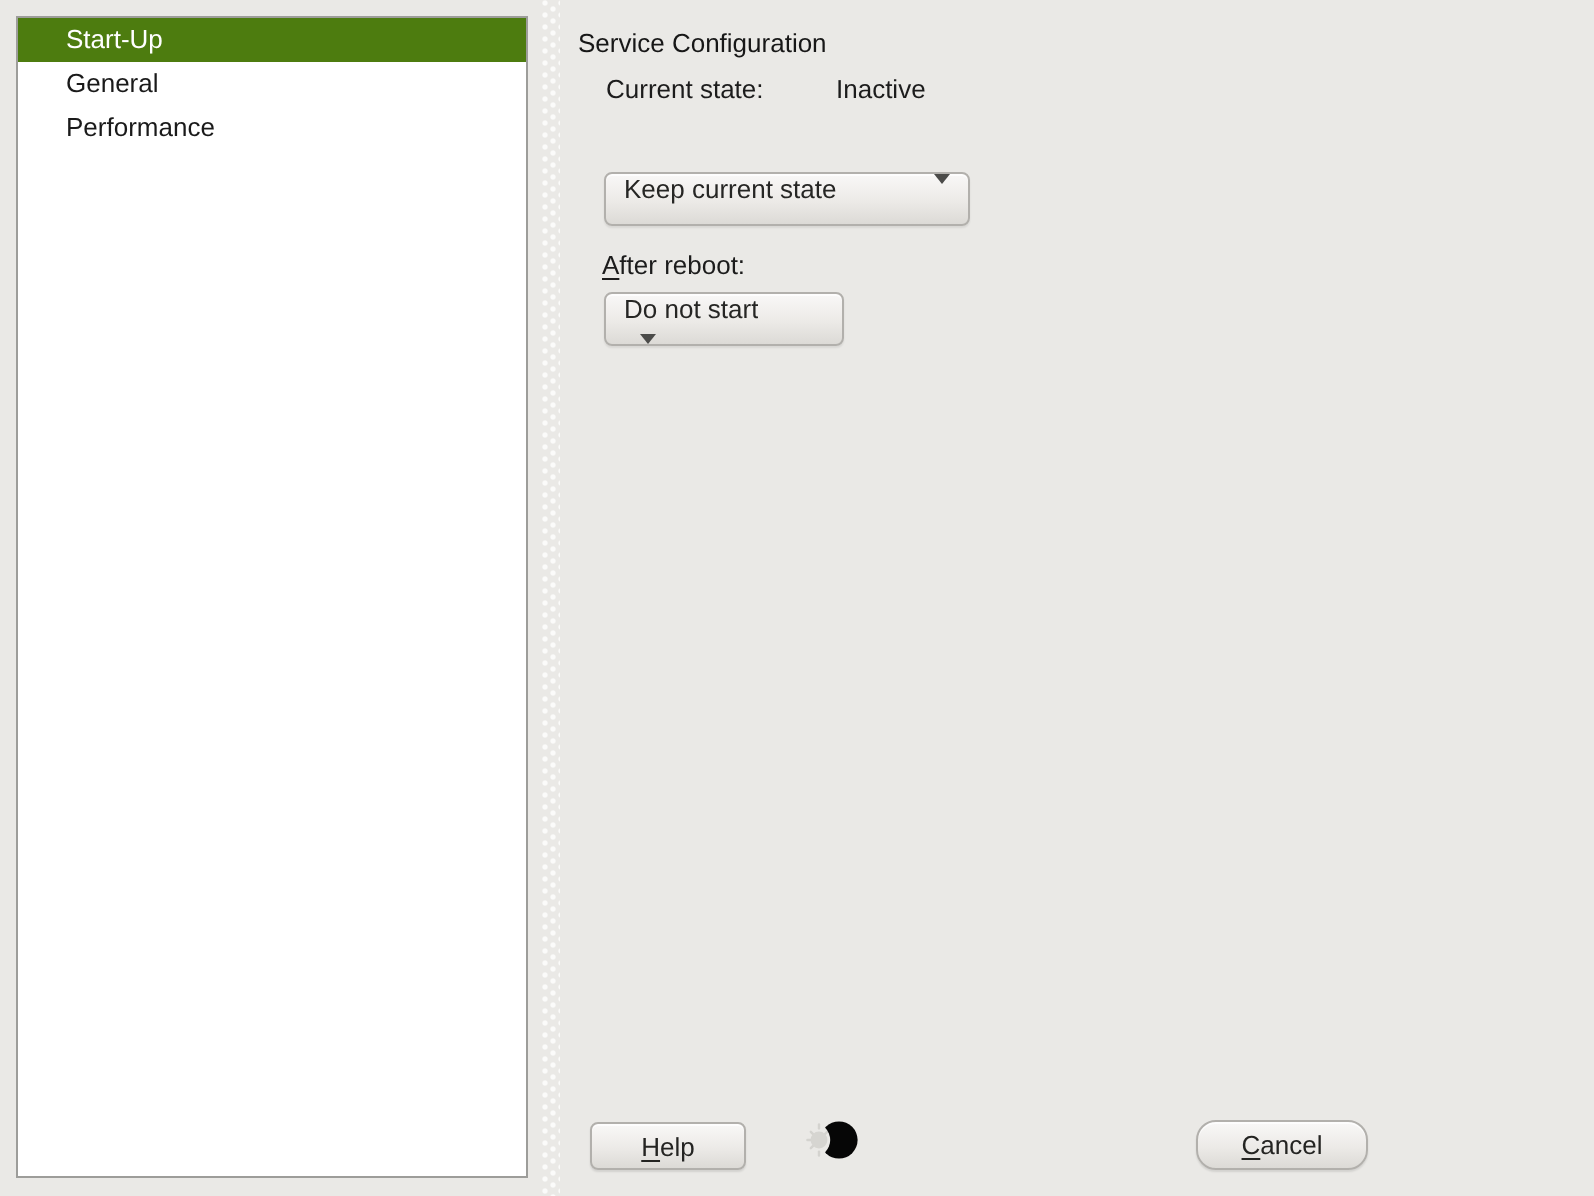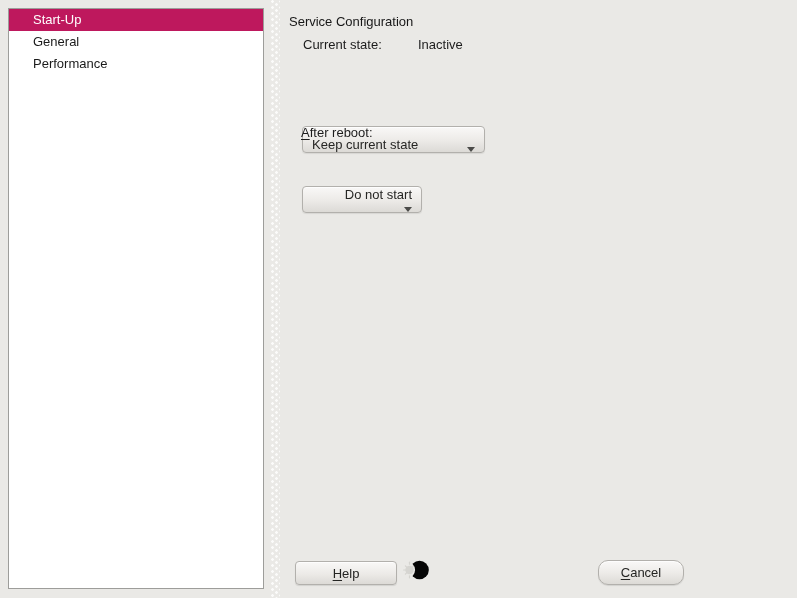--- a/index.html
+++ b/index.html
@@ -14,21 +14,21 @@
 
   
   .listbox {
     position:absolute; left:8px; top:8px; width:256px; height:581px;
     background:#ffffff; border:1px solid #9d9d9a; box-sizing:border-box;
   }
   .list-item {
     height:22px; line-height:22px; padding-left:24px;
     color:#1a1a1a; white-space:nowrap; cursor:default;
   }
-  .list-item.selected { background:#be185d; color:#ffffff; }
+  .list-item.selected { background:#4d7c0f; color:#ffffff; }
 
   
   .pane-separator {
     position:absolute; left:271px; top:0; width:9px; height:598px;
     background-image:
       radial-gradient(circle at 1.5px 1.5px, #fbfbfa 1px, rgba(0,0,0,0) 1.6px),
       radial-gradient(circle at 1.5px 1.5px, #fbfbfa 1px, rgba(0,0,0,0) 1.6px);
     background-size:8px 6px, 8px 6px;
     background-position:0 0, 4px 3px;
   }
@@ -40,43 +40,42 @@
   .field-label { position:absolute; color:#1c1c1c; white-space:nowrap; }
   .label-after-writing { left:301px; top:64px; }
   .label-after-reboot  { left:301px; top:125px;text-align:right; }
   .mn { text-decoration:underline; text-underline-offset:2px; }
 
   .combo {
     position:absolute; box-sizing:border-box; height:27px;
     border:1px solid #b2b0ac; border-radius:4px;
     background:linear-gradient(#f9f8f7, #eceae7 55%, #dcdad6);
     box-shadow: inset 0 1px 0 rgba(255,255,255,0.75), 0 1px 1px rgba(0,0,0,0.08);
-    display:flex; align-items:flex-end; padding:0 9px; cursor:pointer;
+    display:flex; align-items:flex-start; padding:0 9px; cursor:pointer;
     color:#262624;
-    margin-top:40px;
   }
   .combo-after-writing { left:302px; top:86px;  width:183px; }
   .combo-after-reboot  { left:302px; top:146px; width:120px;flex-direction:column; }
   .combo .value { flex:1; white-space:nowrap; overflow:hidden; }
   .combo .arrow {
     width:0; height:0; margin-left:8px;
     border-left:4.5px solid transparent; border-right:4.5px solid transparent;
     border-top:5.5px solid #4b4b49;
   }
 
   
   .btn {
     position:absolute; box-sizing:border-box;
     border:1px solid #b2b0ac; border-radius:4px;
     background:linear-gradient(#f9f8f7, #eceae7 55%, #dcdad6);
     box-shadow: inset 0 1px 0 rgba(255,255,255,0.75), 0 1px 1px rgba(0,0,0,0.1);
     display:flex; align-items:center; justify-content:center;
     font-family:inherit; font-size:13px; color:#242422; cursor:pointer;
   }
-  .btn-help   { left:295px; top:561px; width:102px; height:24px; }
+  .btn-help   { left:295px; top:561px; width:78px; height:24px; }
   .btn-cancel { left:598px; top:560px; width:86px; height:25px;border-radius:10px; }
   .btn-finish { left:699px; top:560px; width:92px; height:25px; }
 
   .theme-icon { position:absolute; left:403px; top:559px; width:26px; height:22px; }
 </style>
 </head>
 <body>
 
 <div class="window">
 

